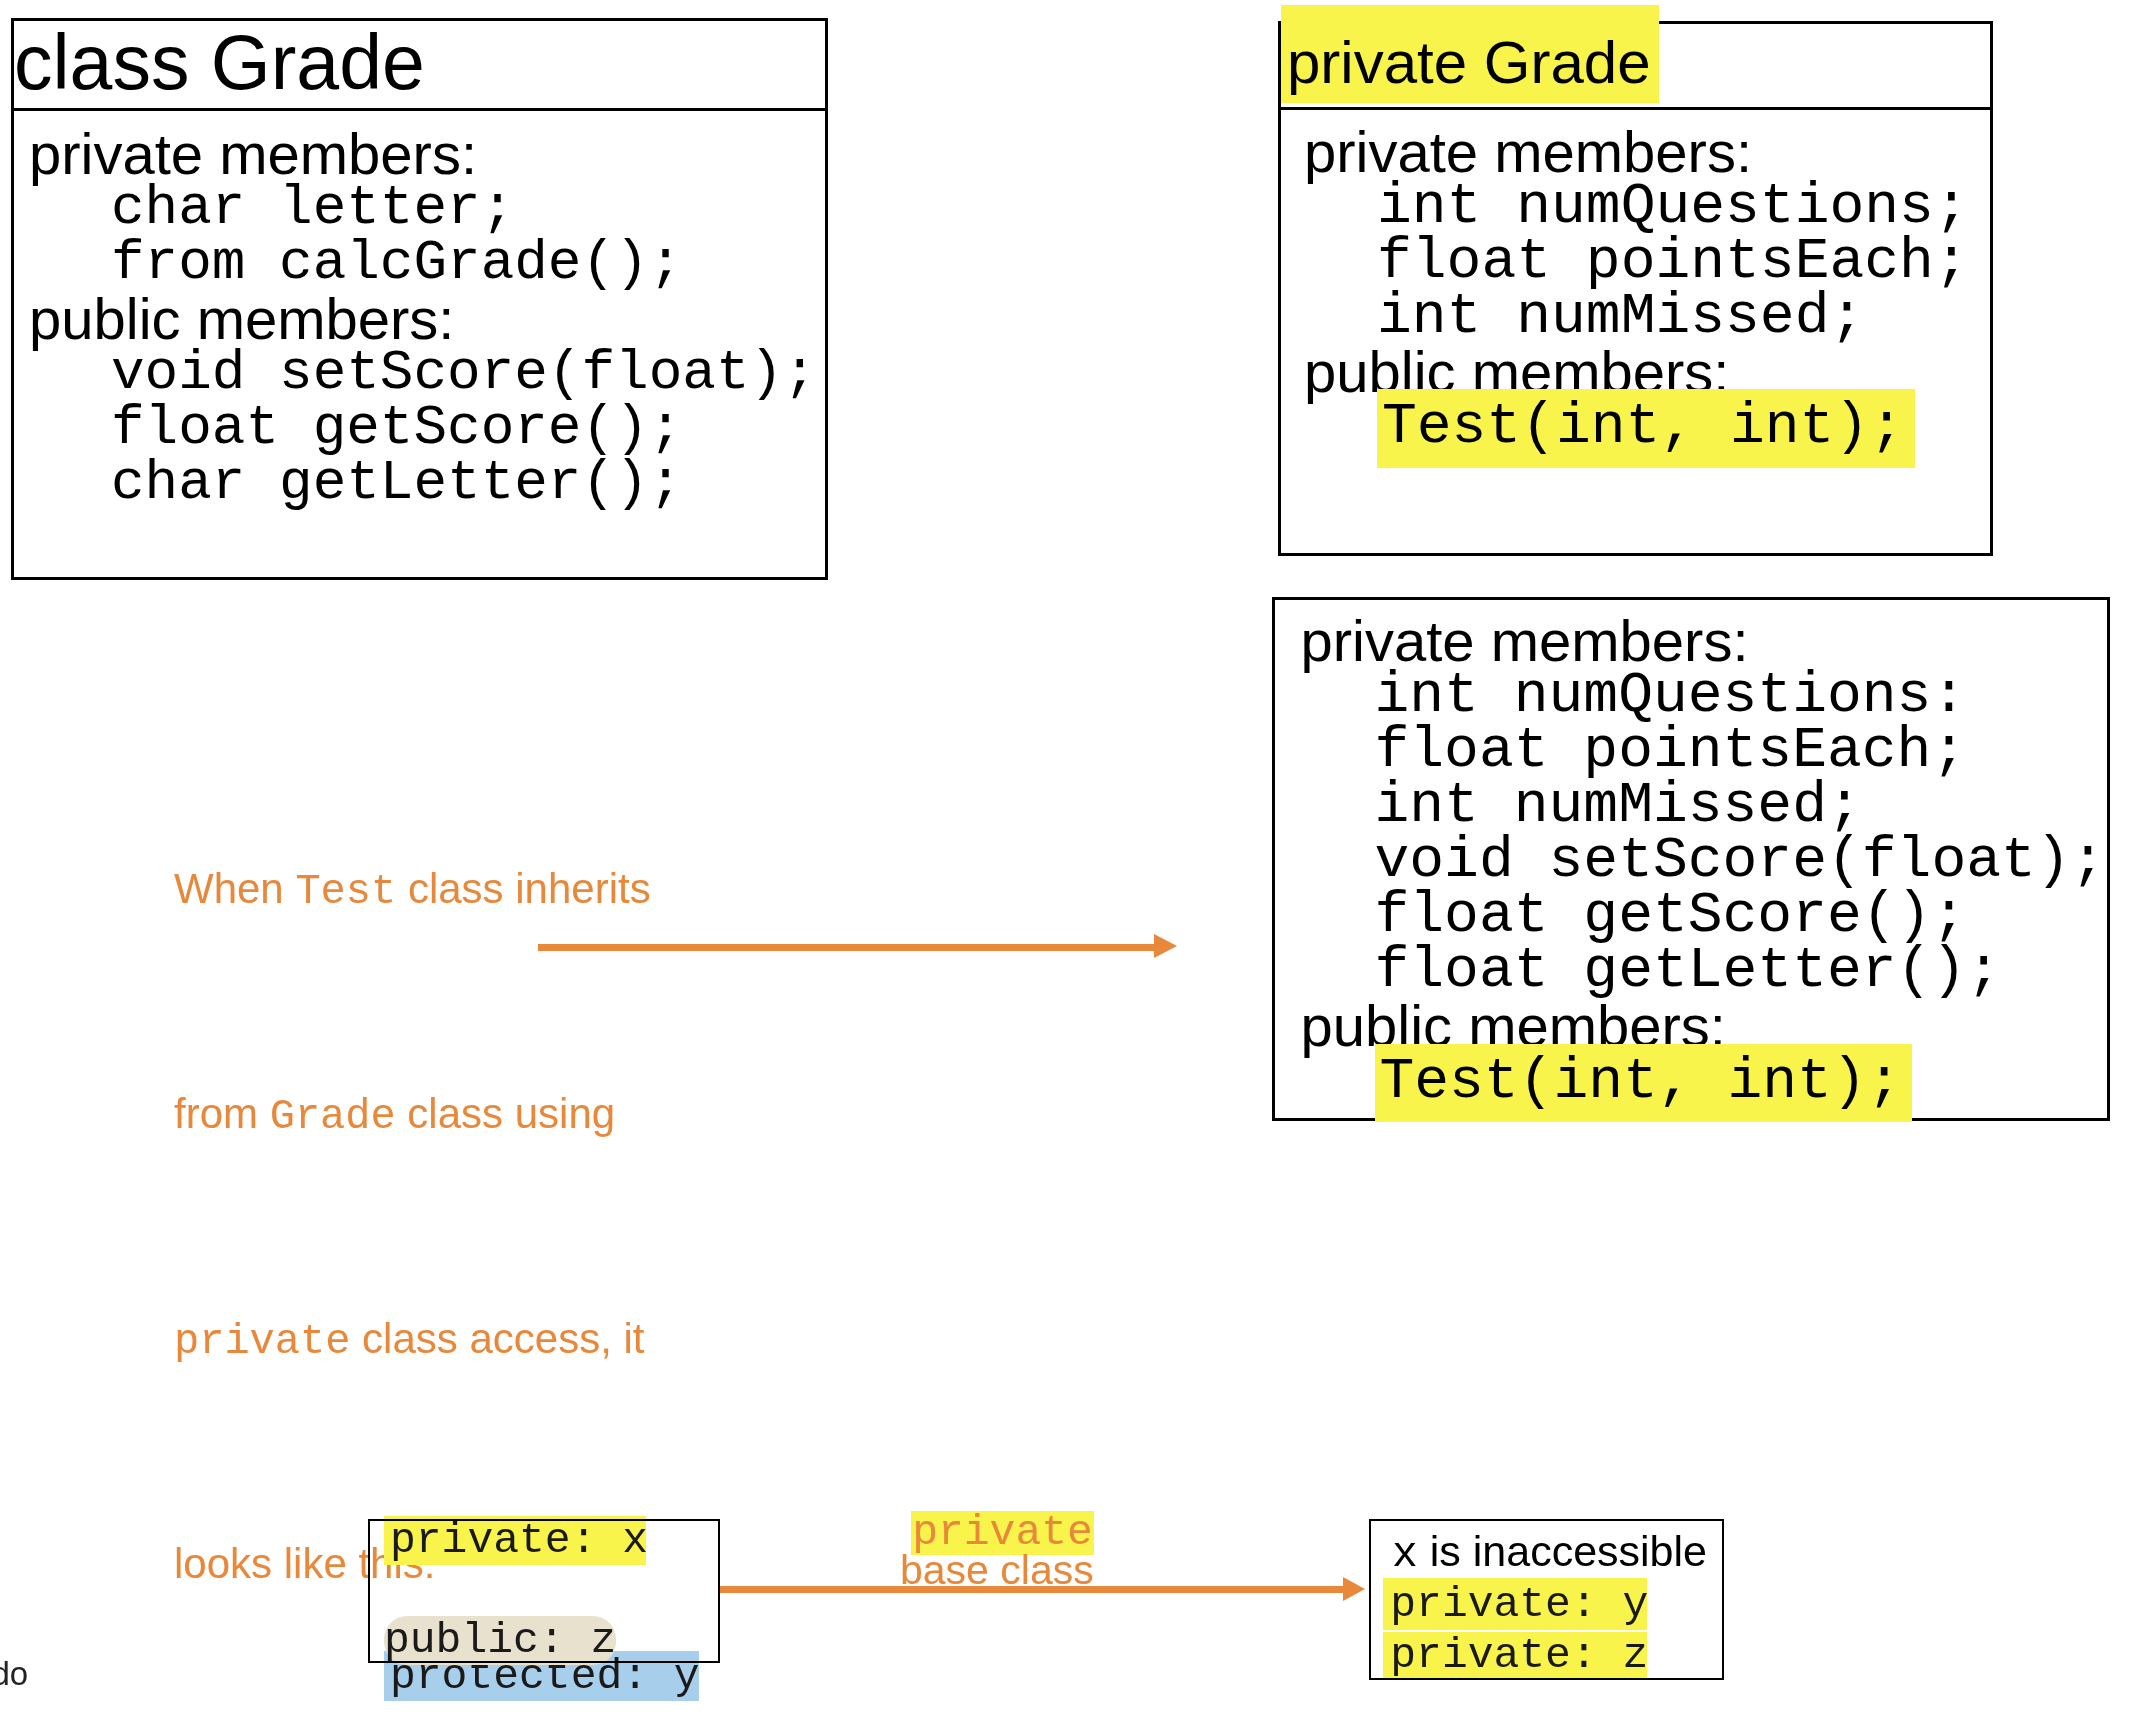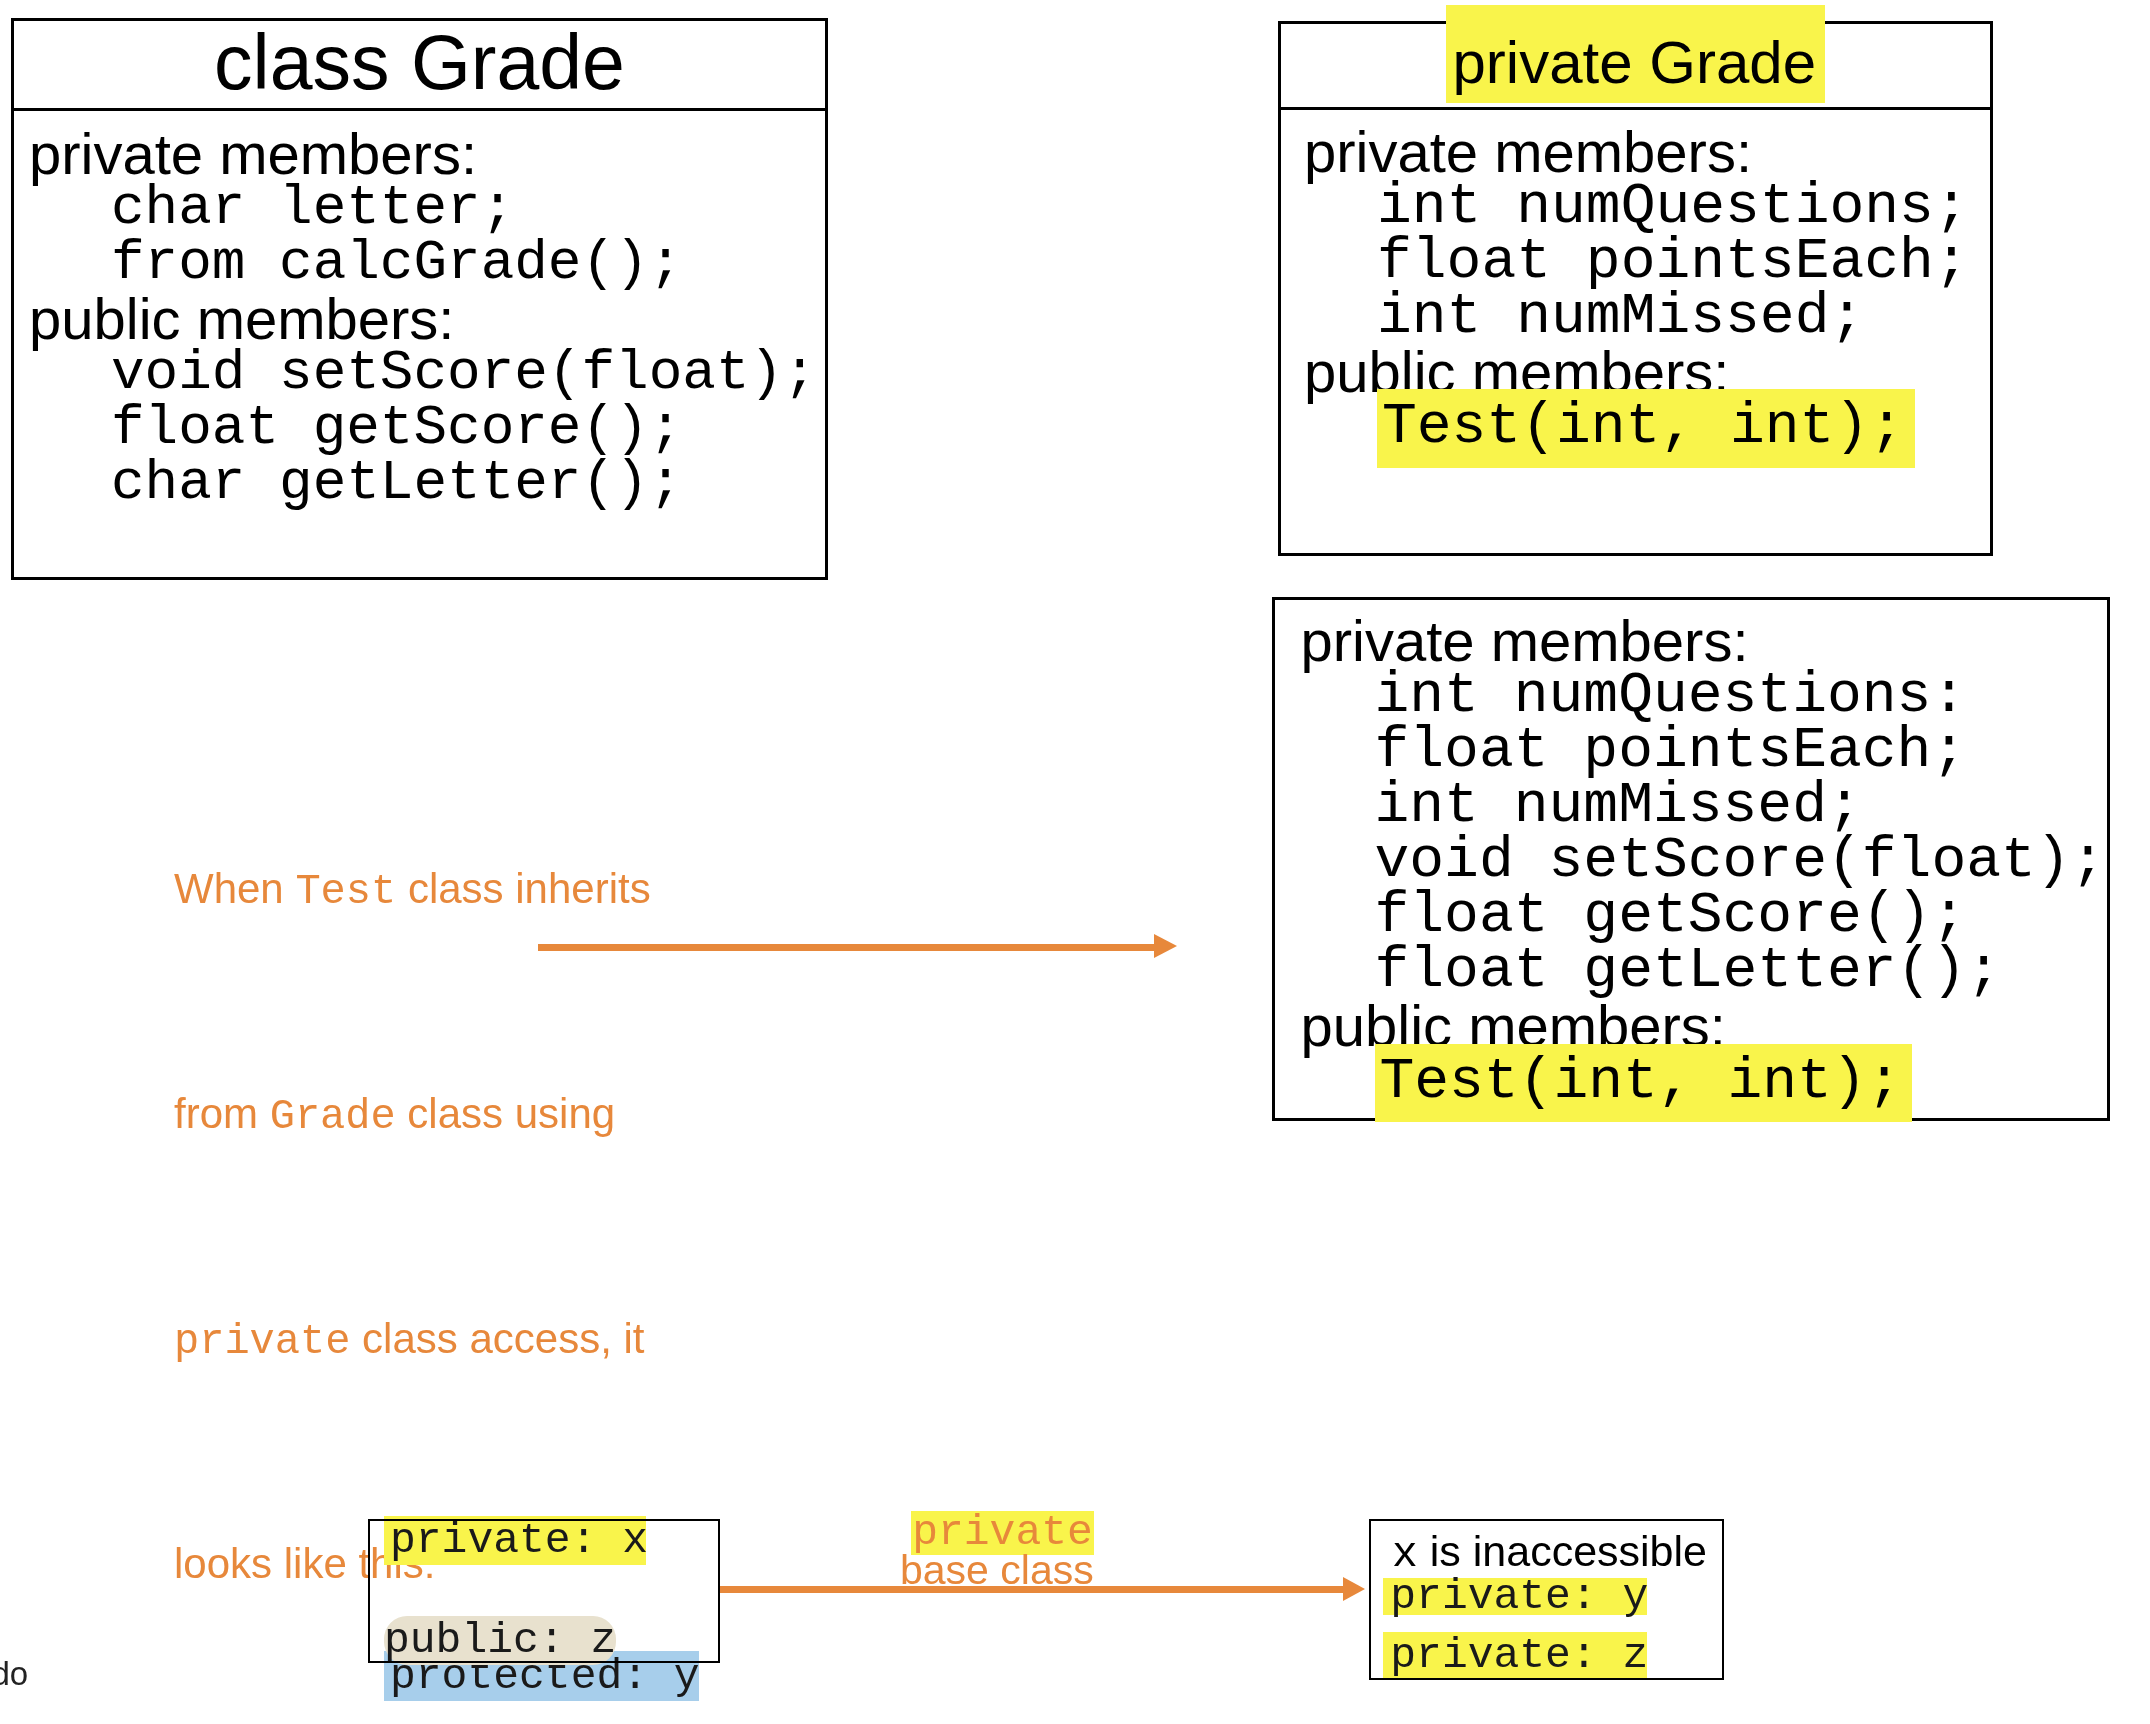--- a/index.html
+++ b/index.html
@@ -11,21 +11,21 @@
   }
   html,body{margin:0;padding:0;}
   body{
     width:2151px;height:1724px;position:relative;background:#ffffff;
     font-family:"Liberation Sans",sans-serif;color:var(--ink);overflow:hidden;
   }
   .mono{font-family:"Liberation Mono","DejaVu Sans Mono",monospace;}
   
   .classbox{position:absolute;border:3px solid #000;background:#fff;box-sizing:border-box;}
   .classbox .titlebar{
-    display:flex;justify-content:center;align-items:flex-end;
+    display:flex;align-items:flex-end;
     border-bottom:3px solid #000;box-sizing:border-box;white-space:pre;
   }
   .content{padding-top:14.6px;}
   .line{height:55px;line-height:55px;font-size:58px;white-space:pre;}
   .line.header{padding-left:0;}
   .hl{background:var(--yellow);}
   .code-hl{padding:4.9px 11px 8.5px 4.9px;}
   
   #box-grade{left:11px;top:18px;width:817px;height:562px;}
   #box-grade .titlebar{height:90px;font-size:77px;padding-bottom:1.2px;}
@@ -59,21 +59,21 @@
   .plainbox{position:absolute;border:2.4px solid #000;background:transparent;box-sizing:border-box;z-index:3;}
   #box-access{left:368px;top:1519px;width:352px;height:144px;}
   #box-inacc{left:1369px;top:1519px;width:355px;height:161px;}
   .hl-row{position:absolute;z-index:1;font-size:43px;color:#1a1a1a;white-space:pre;
           display:flex;align-items:center;}
   .hl-row.mono-row{font-family:"Liberation Mono","DejaVu Sans Mono",monospace;}
   #row-priv-x{left:384px;top:1516px;width:262px;height:49px;background:var(--yellow);padding-left:6px;box-sizing:border-box;}
   #row-prot-y{left:384px;top:1651px;width:315px;height:50px;background:var(--blue);padding-left:6px;box-sizing:border-box;}
   #row-publ-z{left:384px;top:1616px;width:232px;height:49px;background:var(--tan);padding-left:0;box-sizing:border-box;border-radius:23px;}
   #note-inacc{position:absolute;left:1392px;top:1527px;height:49px;line-height:49px;font-size:43px;color:#000;z-index:4;white-space:pre;}
-  #row-priv-y{left:1383px;top:1578px;width:264px;height:37px;background:var(--yellow);padding-left:7.3px;box-sizing:border-box;}
+  #row-priv-y{left:1383px;top:1578px;width:264px;height:52px;background:var(--yellow);padding-left:7.3px;box-sizing:border-box;}
   #row-priv-z{left:1383px;top:1632px;width:264px;height:47px;background:var(--yellow);padding-left:7.3px;box-sizing:border-box;}
   
   #label-code{
     position:absolute;left:911px;top:1511px;background:var(--yellow);
     color:var(--orange);font-size:43px;line-height:44px;height:44px;
     padding:0 1.2px;z-index:2;white-space:pre;
   }
   #label-text{
     position:absolute;left:900px;top:1549px;color:var(--orange);
     font-size:41px;line-height:43px;z-index:2;white-space:pre;

